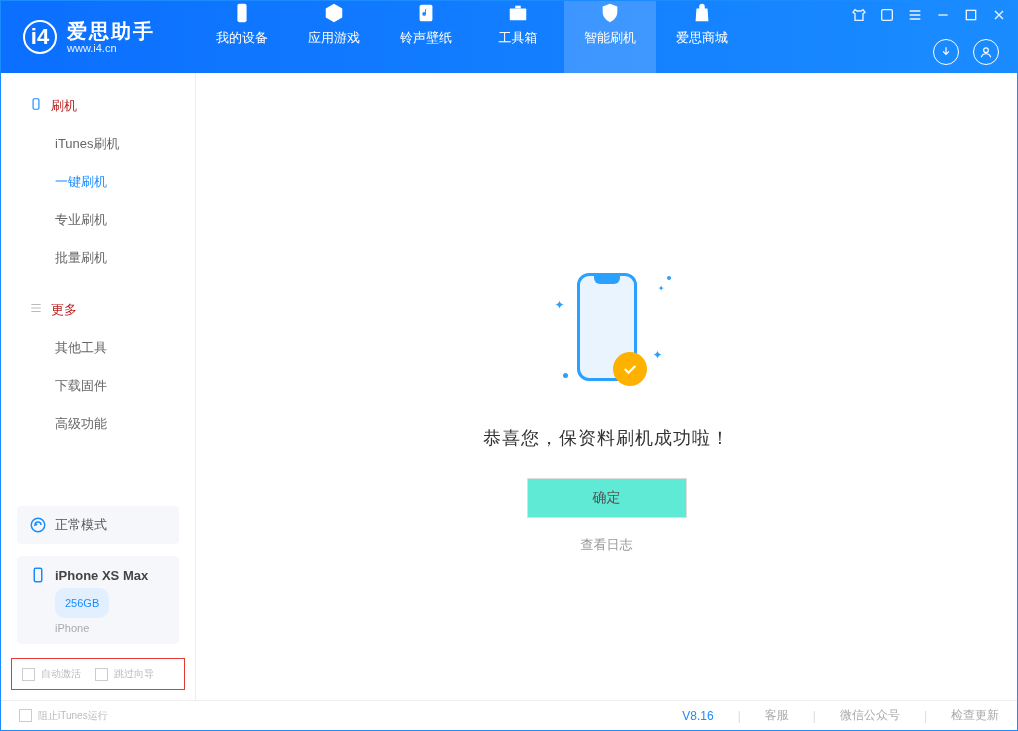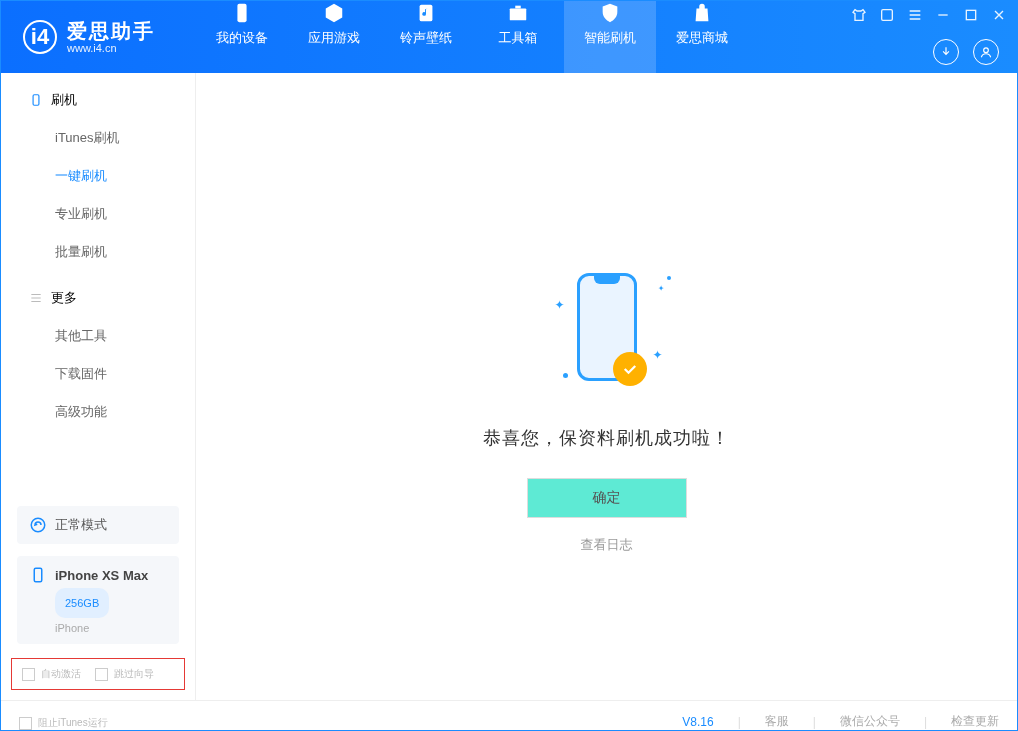--- a/index.html
+++ b/index.html
@@ -21,21 +21,21 @@
 
 .header-right { position: absolute; right: 10px; top: 6px; display: flex; gap: 12px; align-items: center; }
 .header-right .win-btn { width: 16px; height: 16px; cursor: pointer; opacity: .9; }
 .header-bottom-right { position: absolute; right: 18px; bottom: 8px; display: flex; gap: 14px; }
 .circle-btn { width: 26px; height: 26px; border: 1.5px solid #fff; border-radius: 50%; display: flex; align-items: center; justify-content: center; cursor: pointer; }
 .circle-btn svg { width: 14px; height: 14px; fill: none; stroke: #fff; stroke-width: 2; }
 
 
 .body { display: flex; height: 627px; }
 .sidebar { width: 195px; border-right: 1px solid #eee; display: flex; flex-direction: column; font-size: 13px; }
-.side-group-title { padding: 18px 0 10px 28px; color: #000000; font-weight: 500; display: flex; align-items: center; gap: 8px; }
+.side-group-title { padding: 24px 0 10px 28px; color: #b91c1c; font-weight: 500; display: flex; align-items: flex-start; gap: 8px; }
 .side-group-title svg { width: 14px; height: 14px; }
 .side-item { padding: 10px 0 10px 54px; color: #666; cursor: pointer; }
 .side-item.active { color: #1a8cff; }
 .side-spacer { flex: 1; }
 
 .mode-box, .device-box { margin: 6px 16px; background: #f5f7fa; border-radius: 4px; padding: 10px 12px; display: flex; align-items: center; gap: 8px; color: #555; font-size: 13px; }
 .mode-box svg, .device-box svg { width: 18px; height: 18px; }
 .device-box { flex-direction: column; align-items: flex-start; gap: 4px; }
 .device-box .dev-row { display: flex; align-items: center; gap: 8px; font-weight: bold; color: #444; }
 .capacity-badge { background: #e1efff; color: #1a8cff; padding: 9px 10px; border-radius: 10px; font-size: 11px; margin-left: 26px; }
@@ -58,21 +58,21 @@
 .phone-shape { position: absolute; left: 50%; top: 5px; transform: translateX(-50%); width: 60px; height: 108px; border: 3px solid #2aa0ff; border-radius: 12px; background: #eaf4ff; }
 .phone-shape::after { content: ""; position: absolute; top: 0; left: 50%; transform: translateX(-50%); width: 26px; height: 8px; background: #2aa0ff; border-radius: 0 0 6px 6px; }
 .check-badge { position: absolute; right: 30px; bottom: 12px; width: 34px; height: 34px; background: #ffb100; border-radius: 50%; display: flex; align-items: center; justify-content: center; }
 .check-badge svg { width: 18px; height: 18px; stroke: #fff; stroke-width: 3; fill: none; }
 
 .success-text { font-size: 18px; color: #333; margin-bottom: 28px; letter-spacing: 1px; }
 .confirm-btn { width: 160px; height: 40px; border: 1px solid #ddd; background: #5eead4; color: #555; font-size: 14px; cursor: pointer; margin-bottom: 18px; }
 .view-log { color: #999; font-size: 13px; cursor: pointer; text-decoration: none; }
 
 
-.footer { height: 30px; border-top: 1px solid #eee; display: flex; align-items: flex-end; padding: 0 18px; font-size: 12px; color: #aaa; gap: 6px; }
+.footer { height: 30px; border-top: 1px solid #eee; display: flex; align-items: center; padding: 0 18px; font-size: 12px; color: #aaa; gap: 6px; }
 .footer .chk-box { border-color: #ccc; }
 .footer-right { margin-left: auto; display: flex; align-items: center; gap: 24px; }
 .footer-right .sep { color: #ddd; }
 .footer-right a { color: #aaa; cursor: pointer; }
 .version { color: #1a8cff; }
 </style>
 </head>
 <body>
 
 <div class="header">

